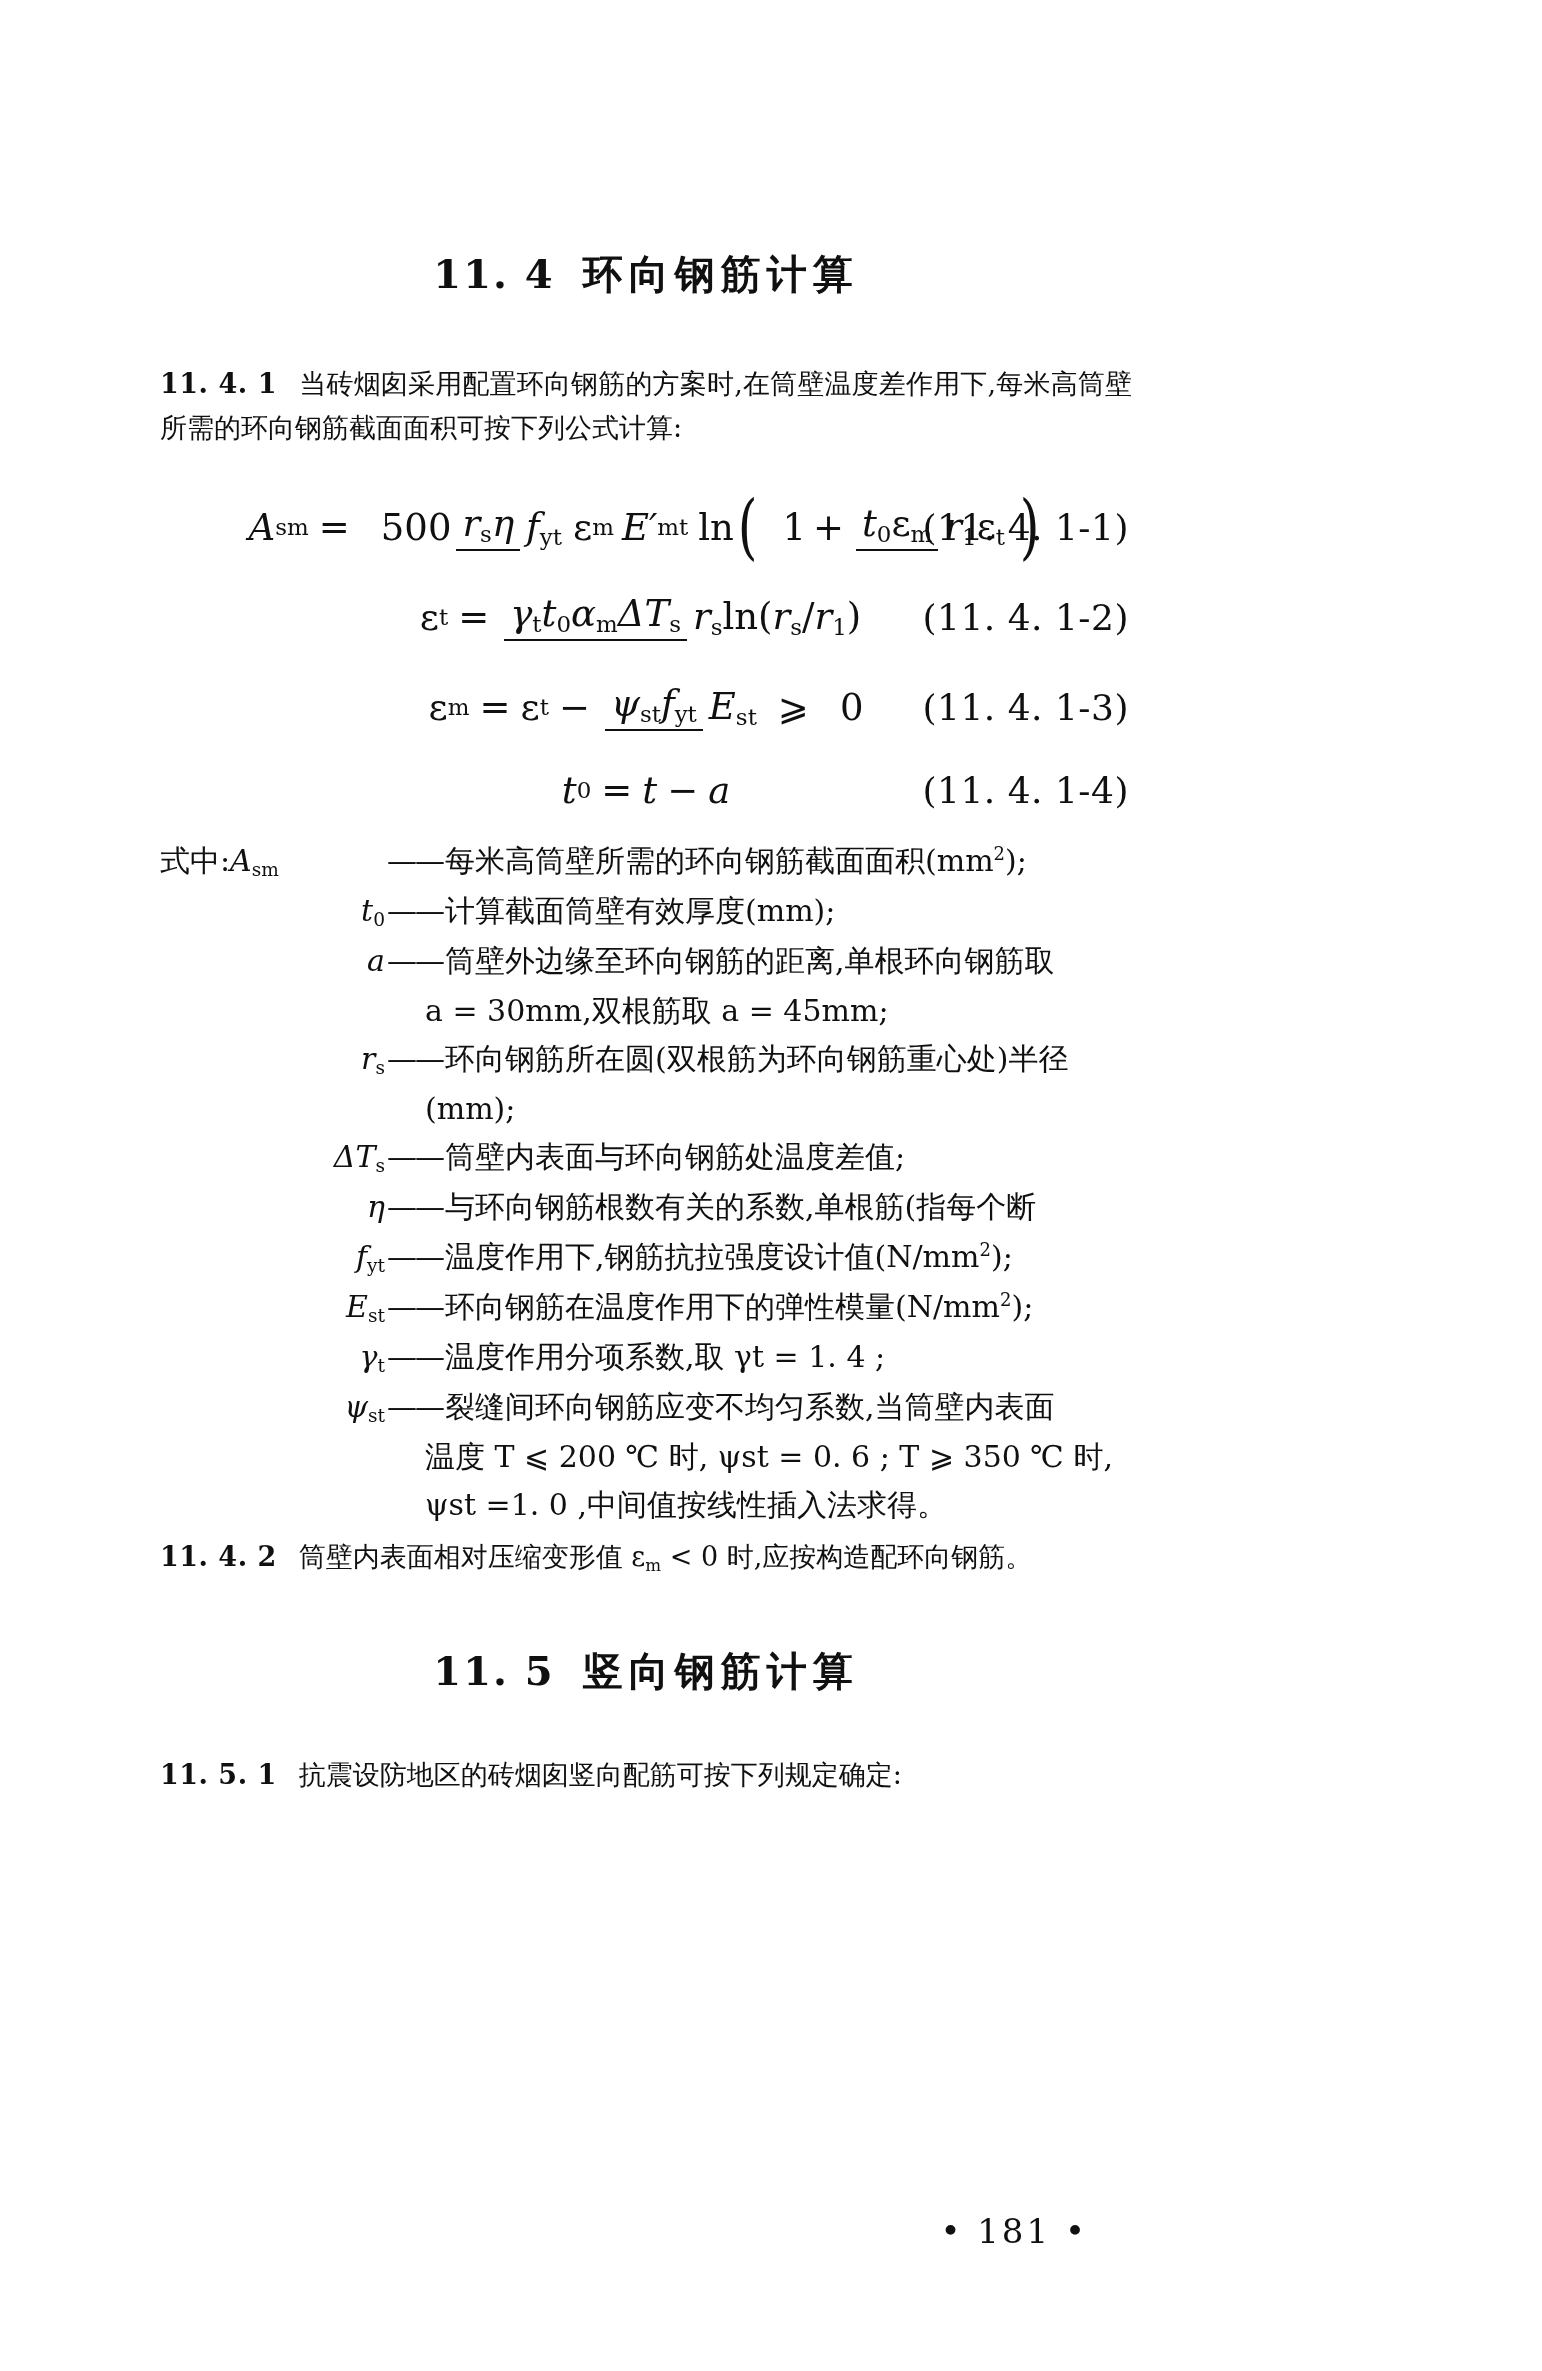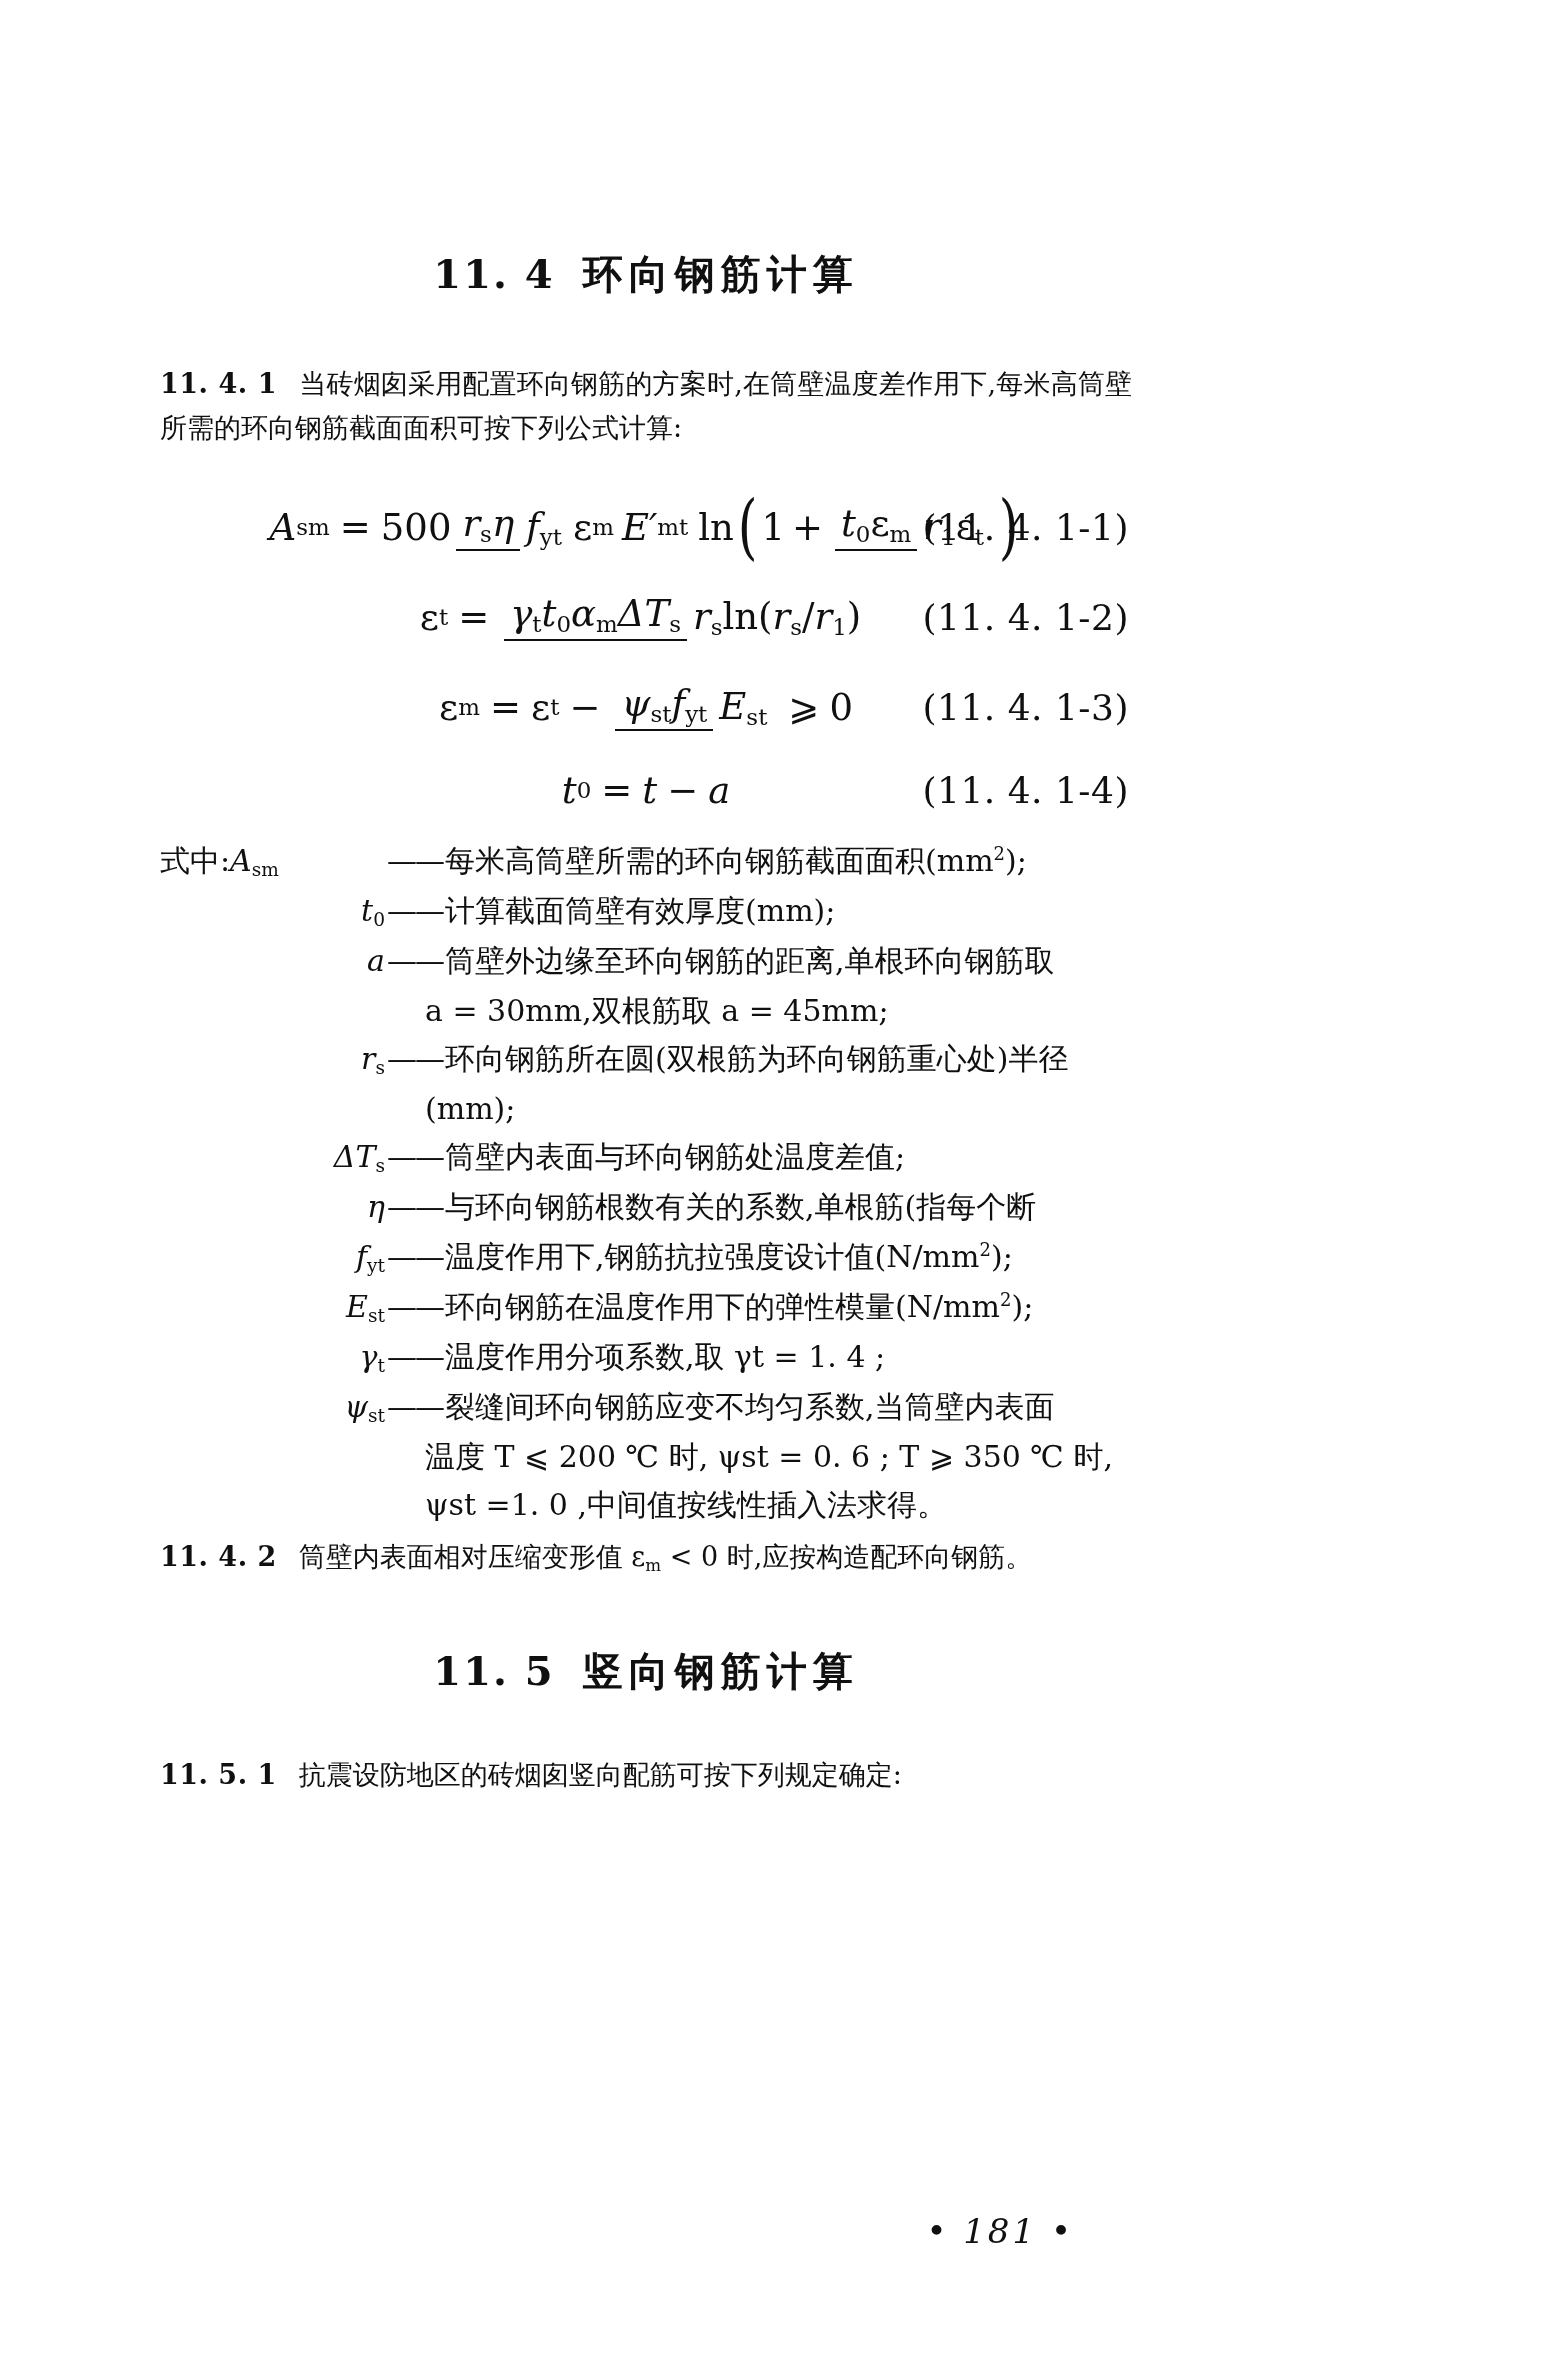--- a/index.html
+++ b/index.html
@@ -76,21 +76,21 @@
   .formula-tag {
     position: absolute;
     right: 3px;
     font-size: 36px;
     white-space: nowrap;
     letter-spacing: 0.5px;
   }
 
   .mi { font-style: italic; font-family: "DejaVu Serif","Liberation Serif",serif; }
   .mup { font-style: normal; }
-  .mnum { font-style: normal; }
+  .mnum { font-style: normal; margin-left: 21px; }
   .op { margin: 0 10px; font-style: normal; }
   .opn { margin: 0 7px; font-style: normal; }
 
   sub, .sub {
     font-size: 0.62em;
     vertical-align: -0.28em;
     font-style: normal;
     letter-spacing: 0;
   }
   sup, .sup {
@@ -161,26 +161,25 @@
   }
   .defcont {
     margin-left: 265px;
     text-align: justify;
     text-justify: inter-character;
   }
 
   
   .folio {
     position: absolute;
-    right: 178px;
+    right: 164px;
     bottom: 120px;
     font-size: 34px;
     letter-spacing: 3px;
     font-family: "DejaVu Serif","Liberation Serif",serif;
-    font-style: italic;
   }
 
   .spacer-sm { height: 14px; }
   .spacer-md { height: 42px; }
 </style>
 </head>
 <body>
 
 <div class="page">
 

